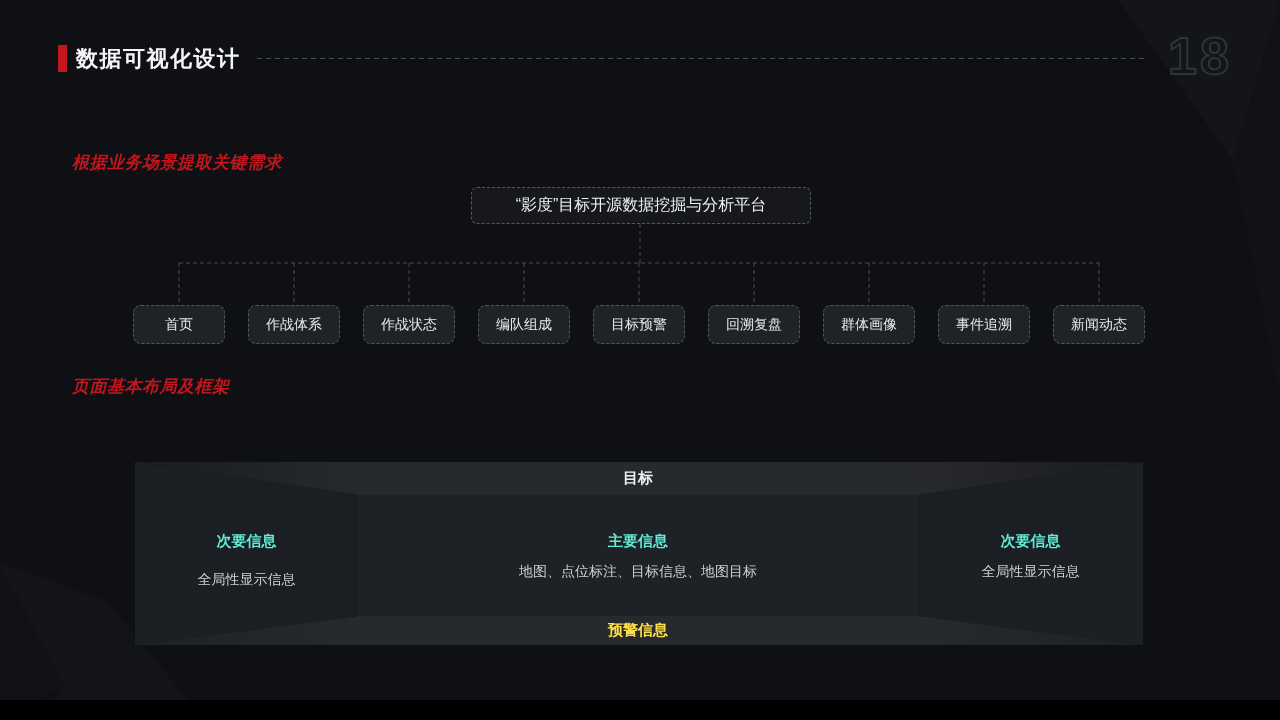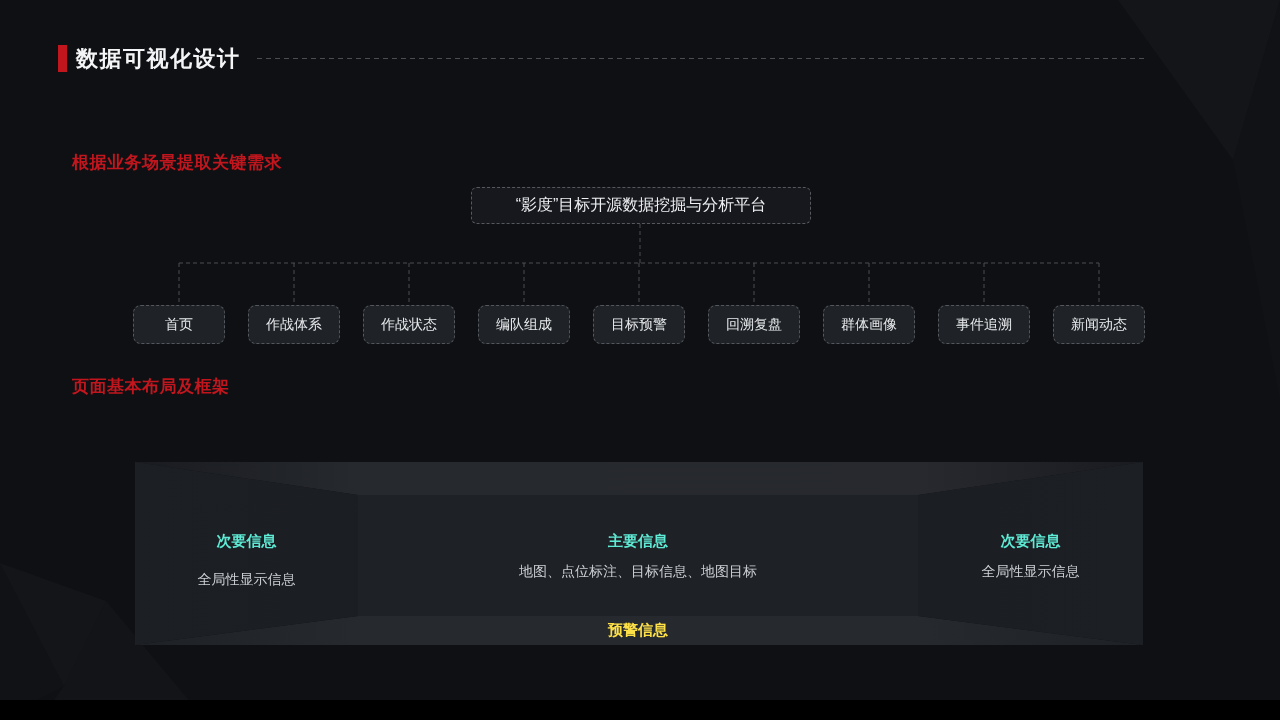--- a/index.html
+++ b/index.html
@@ -16,21 +16,21 @@
   .decor{left:0;top:0;width:1280px;height:720px;pointer-events:none;}
   
   .accent-bar{left:58px;top:45px;width:9px;height:27px;background:#c2161e;}
   .slide-title{left:76px;top:44px;font-size:22px;font-weight:700;color:#f4f5f6;letter-spacing:1.5px;}
   .title-dashes{left:257px;top:58px;width:891px;height:1px;
     background:repeating-linear-gradient(90deg,#4a4d52 0 5px,transparent 5px 9px);}
   .page-number{left:1150px;top:26px;width:100px;text-align:center;
     font-size:52px;font-weight:800;letter-spacing:3px;
     color:rgba(0,0,0,0);-webkit-text-stroke:2px #2f333a;}
   
-  .red-heading{font-size:17px;font-weight:700;color:#c2161e;letter-spacing:0.5px;}
+  .red-heading{font-size:17px;font-weight:700;color:#c2161e;letter-spacing:0.5px;font-style:italic;}
   .heading-1{left:72px;top:151px;}
   .heading-2{left:72px;top:375px;}
   
   .tree-root{
     left:471px;top:187px;width:340px;height:37px;
     background:#16181d;border:1px dashed #55585e;border-radius:6px;
     display:flex;align-items:center;justify-content:center;
     font-size:16px;font-weight:500;color:#eef0f2;box-sizing:border-box;
   }
   .connectors{left:0;top:0;width:1280px;height:720px;pointer-events:none;}
@@ -81,20 +81,21 @@
     <polygon points="0,563 106,601 64,686" fill="rgba(255,255,255,0.025)"></polygon>
     <polygon points="0,563 64,686 0,718" fill="rgba(255,255,255,0.013)"></polygon>
     <polygon points="64,686 106,601 205,720 40,720" fill="rgba(255,255,255,0.018)"></polygon>
     <polygon points="1118,0 1280,0 1233,160" fill="rgba(255,255,255,0.022)"></polygon>
     <polygon points="1233,160 1280,0 1280,400" fill="rgba(255,255,255,0.012)"></polygon>
   </svg>
 
   <div class="abs accent-bar"></div>
   <div class="abs slide-title">数据可视化设计</div>
   <div class="abs title-dashes"></div>
+  <div class="abs page-number">18</div>
 
   <div class="abs red-heading heading-1">根据业务场景提取关键需求</div>
 
   <svg class="abs connectors" width="1280" height="720" viewBox="0 0 1280 720">
     <g stroke="#4a4d52" stroke-width="1" stroke-dasharray="4 3" fill="none">
       <line x1="640" y1="224" x2="640" y2="263"></line>
       <line x1="179" y1="263" x2="1099" y2="263"></line>
       <line x1="179" y1="263" x2="179" y2="305"></line>
       <line x1="294" y1="263" x2="294" y2="305"></line>
       <line x1="409" y1="263" x2="409" y2="305"></line>
@@ -121,20 +122,21 @@
 
   <div class="abs red-heading heading-2">页面基本布局及框架</div>
 
   <div class="abs wireframe">
     <div class="wf-shape wf-ceiling"></div>
     <div class="wf-shape wf-floor"></div>
     <div class="wf-shape wf-left-wall"></div>
     <div class="wf-shape wf-right-wall"></div>
     <div class="wf-center"></div>
 
+    <div class="wf-top-label">目标</div>
     <div class="wf-bottom-label">预警信息</div>
 
     <div class="wf-text wf-title wf-left-title">次要信息</div>
     <div class="wf-text wf-sub   wf-left-sub">全局性显示信息</div>
     <div class="wf-text wf-sub   wf-center-sub">地图、点位标注、目标信息、地图目标</div>
     <div class="wf-text wf-title wf-center-title">主要信息</div>
     <div class="wf-text wf-title wf-right-title">次要信息</div>
     <div class="wf-text wf-sub   wf-right-sub">全局性显示信息</div>
   </div>
 

